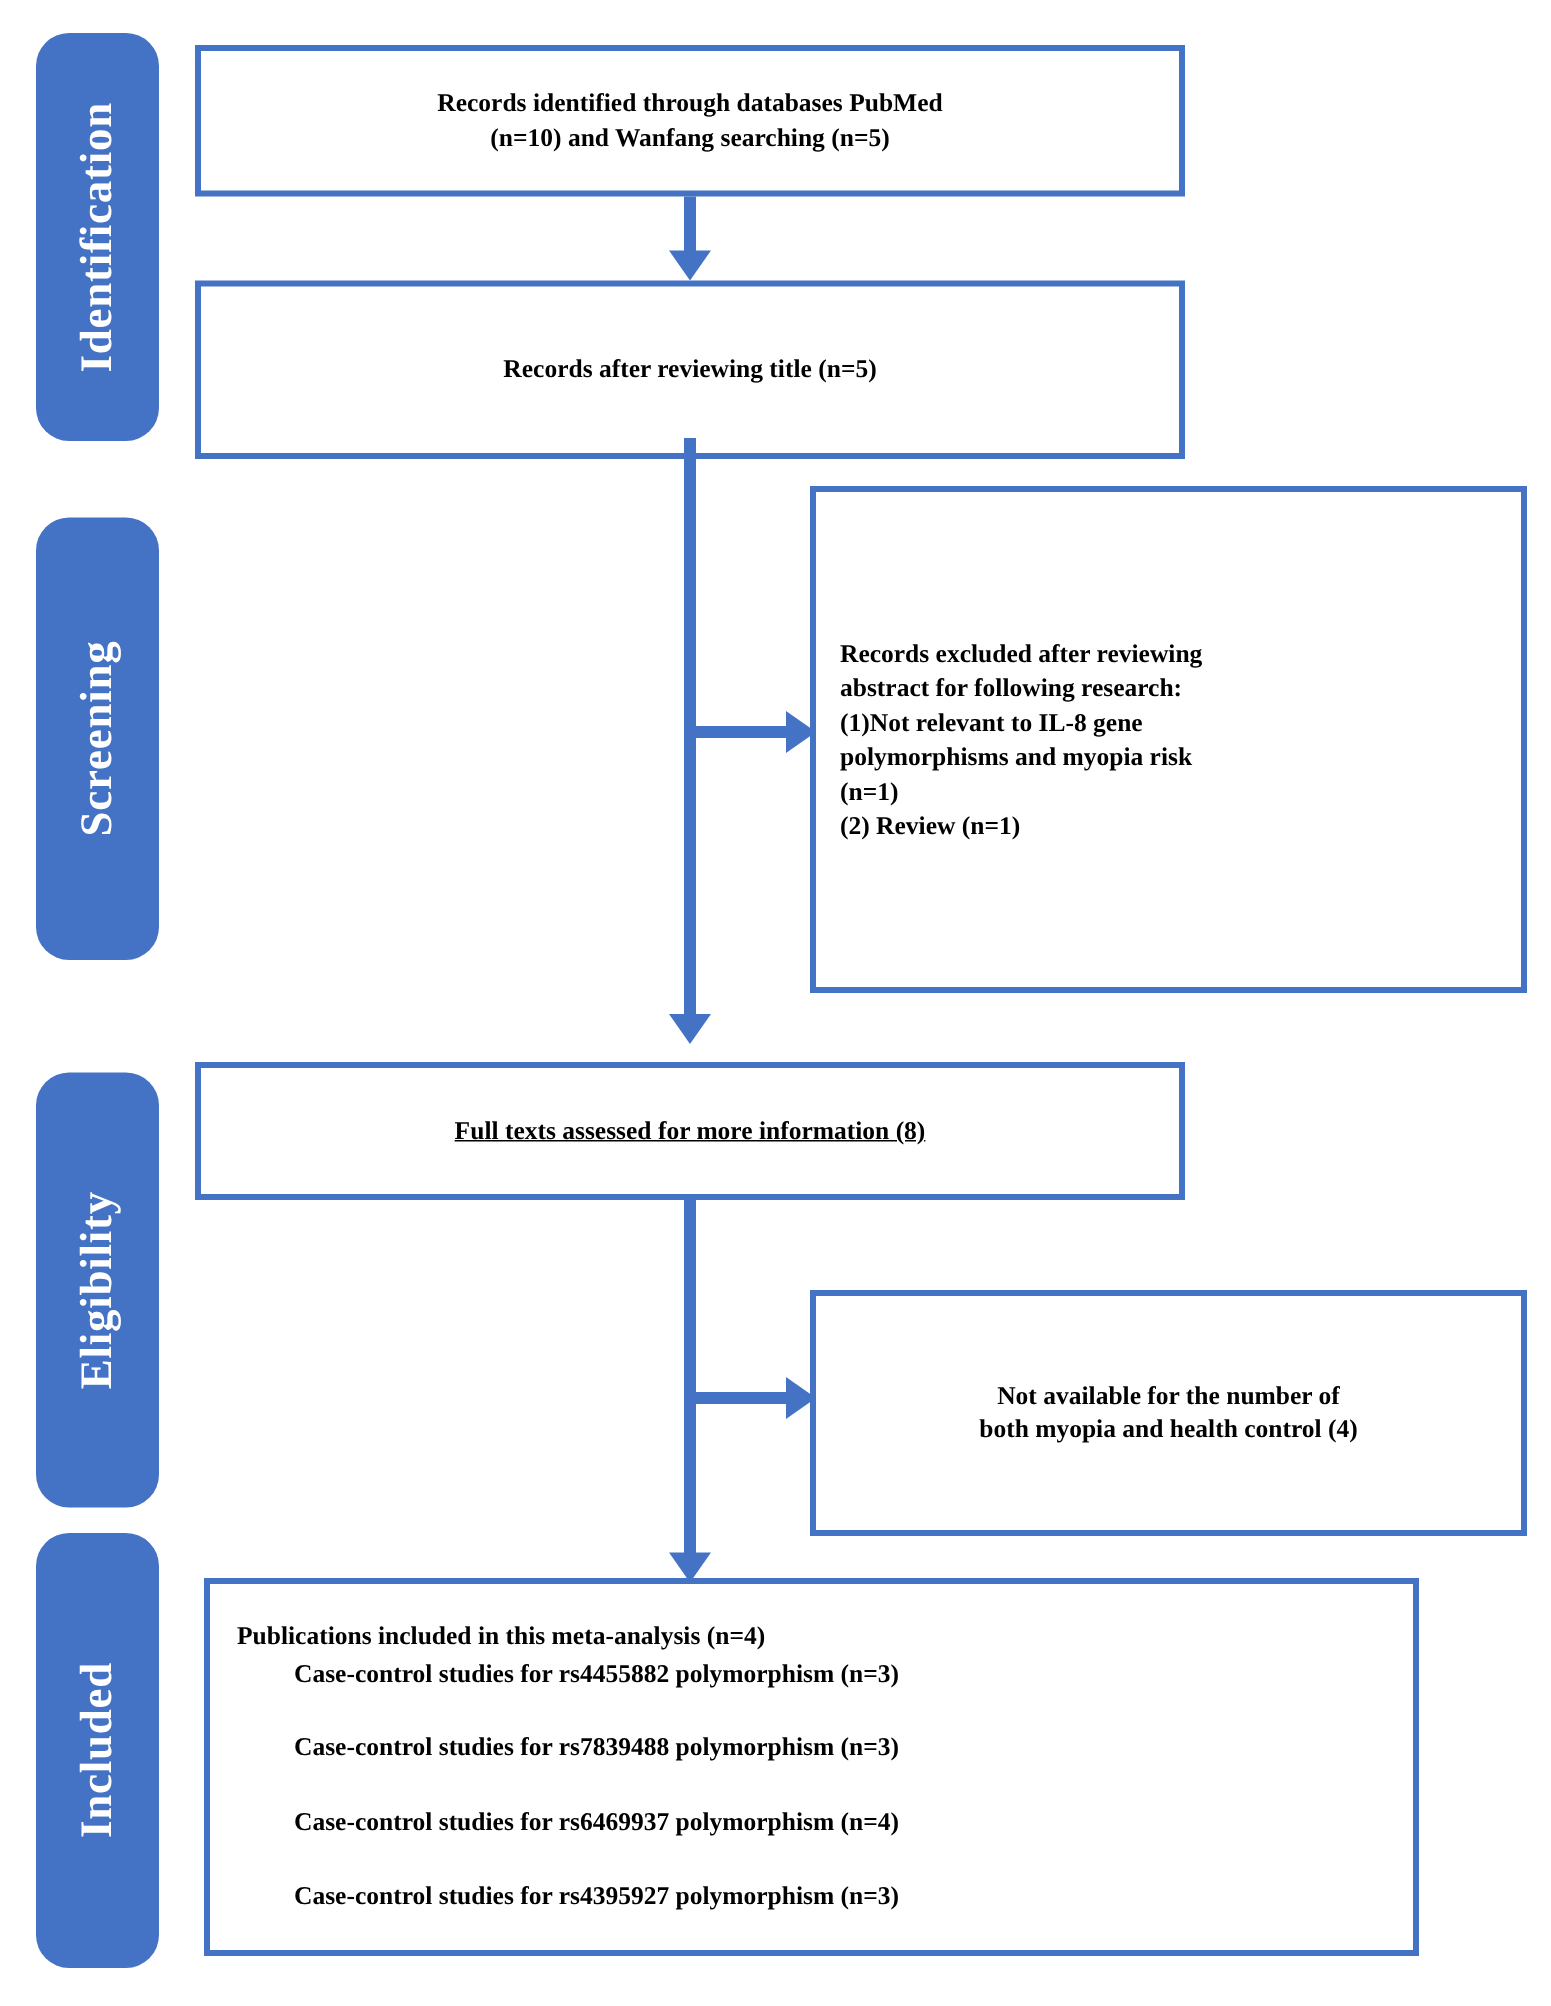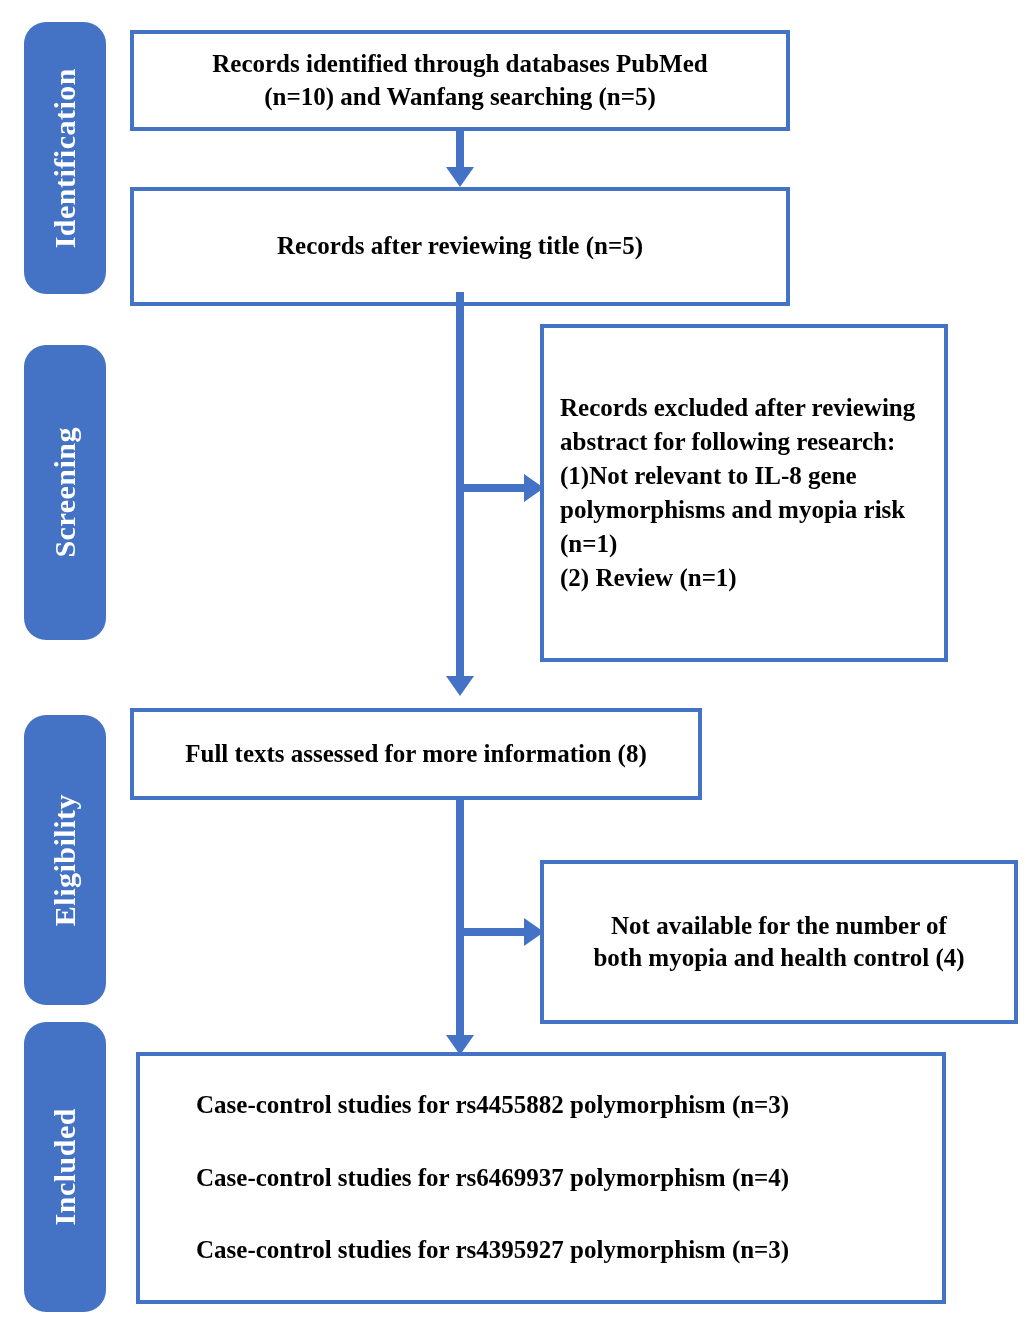--- a/index.html
+++ b/index.html
@@ -49,21 +49,21 @@
     justify-content: center;
     text-align: center;
   }
   .flow-box.left {
     justify-content: flex-start;
     text-align: left;
   }
   .box-text {
     color: #000000;
     font-weight: bold;
-    font-size: 25px;
+    font-size: 17px;
     line-height: 1.30;
     font-family: "Liberation Serif", "DejaVu Serif", serif;
     width: 100%;
     padding: 0 16px;
     box-sizing: border-box;
     white-space: pre-line;
   }
   .box-text.tight {
     line-height: 1.36;
   }
@@ -136,45 +136,47 @@
   <div class="flow-box center" style="left:130px; top:187px; width:660px; height:119px;">
     <span class="box-text">Records after reviewing title (n=5)</span>
   </div>
 
   <div class="v-line" style="left:456px; top:292px; height:392px;"></div>
   <div class="arrow-down" style="left:446px; top:676px;"></div>
 
   <div class="h-line" style="left:456px; top:484px; width:80px;"></div>
   <div class="arrow-right" style="left:524px; top:474px;"></div>
 
-  <div class="flow-box left" style="left:540px; top:324px; width:408px; height:338px;">
+  <div class="flow-box left" style="left:540px; top:324px; width:478px; height:338px;">
     <span class="box-text tight">Records excluded after reviewing
 abstract for following research:
 (1)Not relevant to IL-8 gene
 polymorphisms and myopia risk
 (n=1)
 (2) Review (n=1)</span>
   </div>
 
-  <div class="flow-box center" style="left:130px; top:708px; width:572px; height:92px;">
+  <div class="flow-box center" style="left:130px; top:708px; width:660px; height:92px;text-decoration:underline;">
     <span class="box-text">Full texts assessed for more information (8)</span>
   </div>
 
   <div class="v-line" style="left:456px; top:800px; height:248px;"></div>
   <div class="arrow-down" style="left:446px; top:1035px;"></div>
 
   <div class="h-line" style="left:456px; top:928px; width:80px;"></div>
   <div class="arrow-right" style="left:524px; top:918px;"></div>
 
   <div class="flow-box center" style="left:540px; top:860px; width:478px; height:164px;">
     <span class="box-text">Not available for the number of
 both myopia and health control (4)</span>
   </div>
 
   <div class="flow-box left" style="left:136px; top:1052px; width:810px; height:252px;">
     <div class="box-text indentlist">
+      <span>Publications included in this meta-analysis (n=4)</span>
       <span class="sub-line">Case-control studies for rs4455882 polymorphism (n=3)</span>
+      <span class="sub-line">Case-control studies for rs7839488 polymorphism (n=3)</span>
       <span class="sub-line">Case-control studies for rs6469937 polymorphism (n=4)</span>
       <span class="sub-line">Case-control studies for rs4395927 polymorphism (n=3)</span>
     </div>
   </div>
 
 </div>
 
 </body></html>

